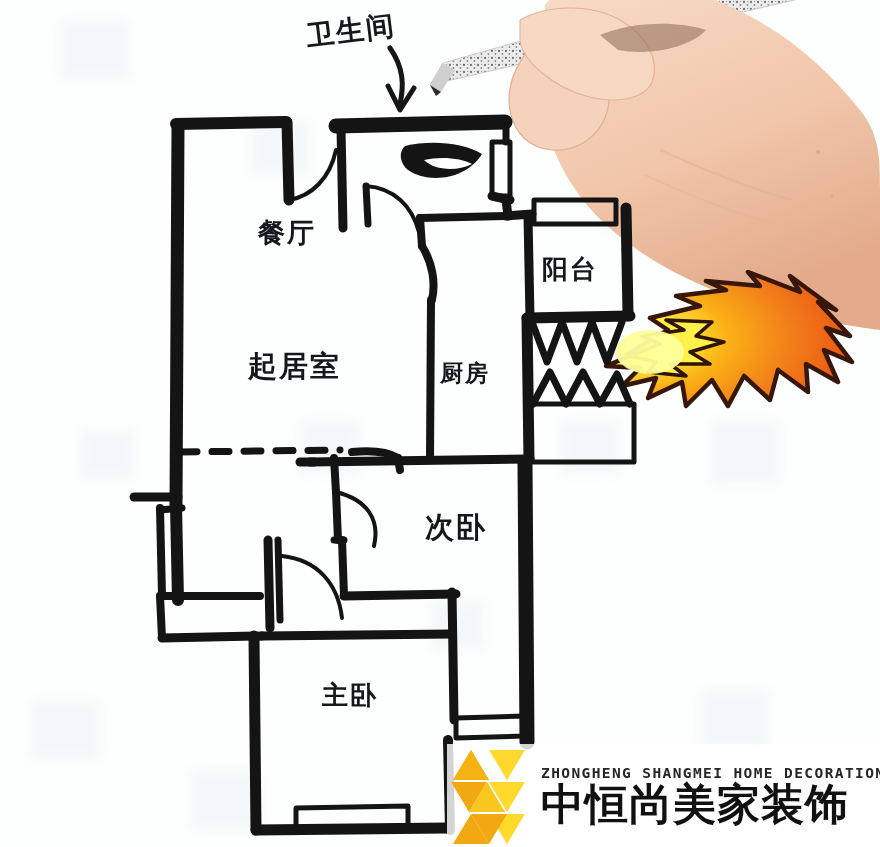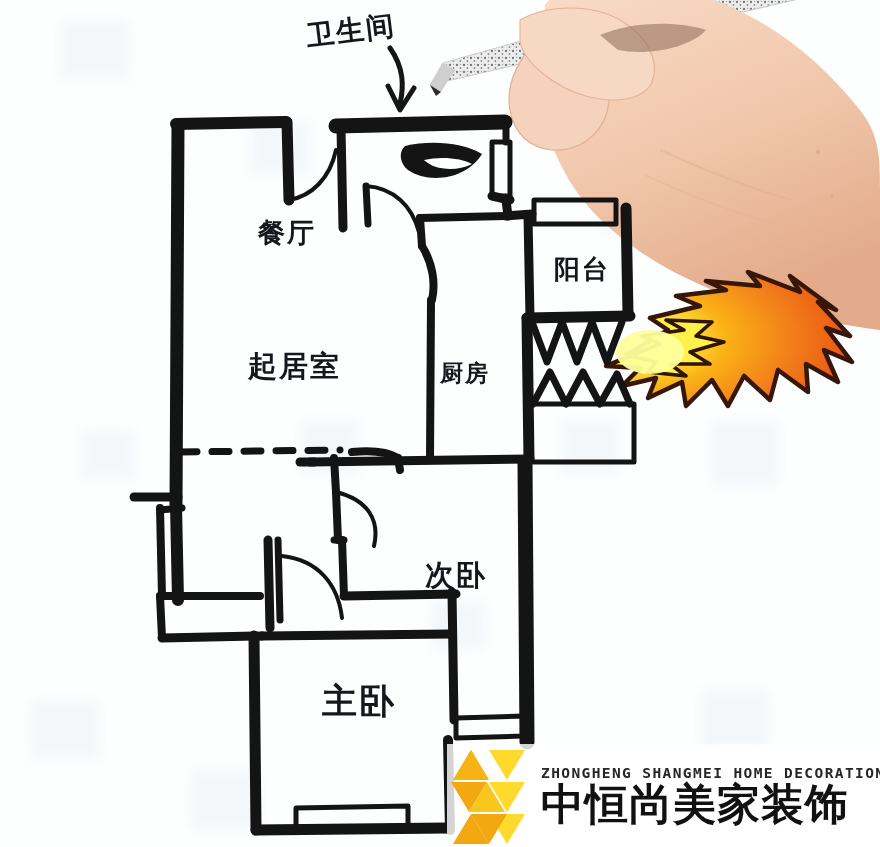--- a/index.html
+++ b/index.html
@@ -264,24 +264,24 @@
       <path d="M 388 86 L 400 110 L 414 88" fill="none" stroke="#161616" stroke-width="5" stroke-linecap="round" stroke-linejoin="round"></path>
     </g>
 
   </svg>
 
   <div class="room-label" id="callout-label" style="left:306px; top:12px; font-size:28px; transform:rotate(-7deg);">卫生间</div>
 
   <div id="room-label-layer">
       <div class="room-label" style="left: 258px; top: 215px; font-size: 27px; text-align: right;">餐厅</div>
       <div class="room-label" style="left: 248px; top: 334px; font-size: 29px; margin-top: 13px;">起居室</div>
-      <div class="room-label" style="left: 542px; top: 252px; font-size: 26px; margin-left: 12px;">阳台</div>
+      <div class="room-label" style="left: 542px; top: 252px; font-size: 26px;">阳台</div>
       <div class="room-label" style="left: 440px; top: 358px; font-size: 23px;">厨房</div>
-      <div class="room-label" style="left: 425px; top: 508px; font-size: 29px; margin-top: 48px;">次卧</div>
-      <div class="room-label" style="left: 322px; top: 678px; font-size: 35px;">主卧</div>
+      <div class="room-label" style="left: 425px; top: 508px; font-size: 29px;">次卧</div>
+      <div class="room-label" style="left: 322px; top: 678px; font-size: 26px;">主卧</div>
     </div>
 
   <div class="logo-wrap">
     <div class="logo-mark">
       <svg viewBox="0 0 84 100" width="84" height="100">
 
         <polygon points="42,4 78,4 60,34" fill="#ffd92b"></polygon>
         <polygon points="6,34 24,4 42,34" fill="#f2a810"></polygon>
         <polygon points="24,4 42,34 6,34" fill="#f5b414"></polygon>
 

